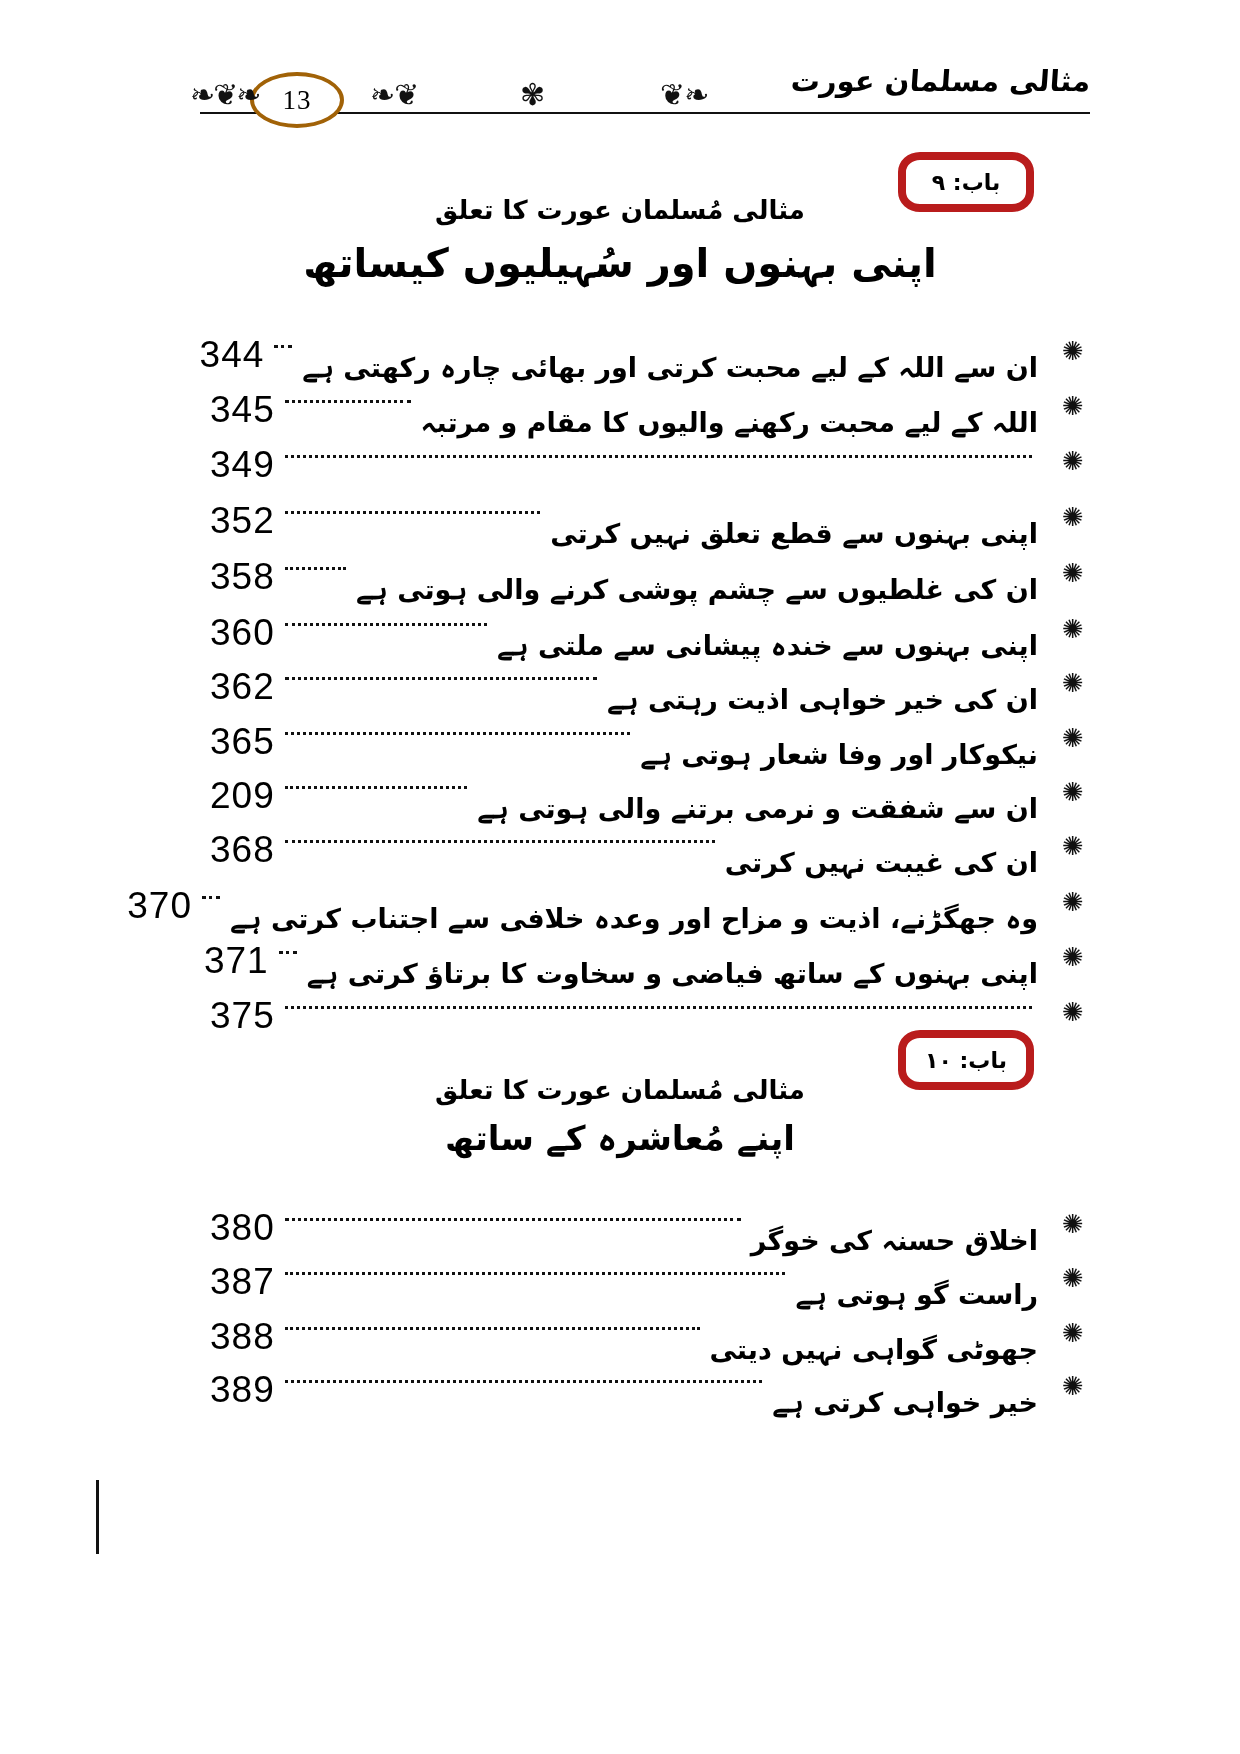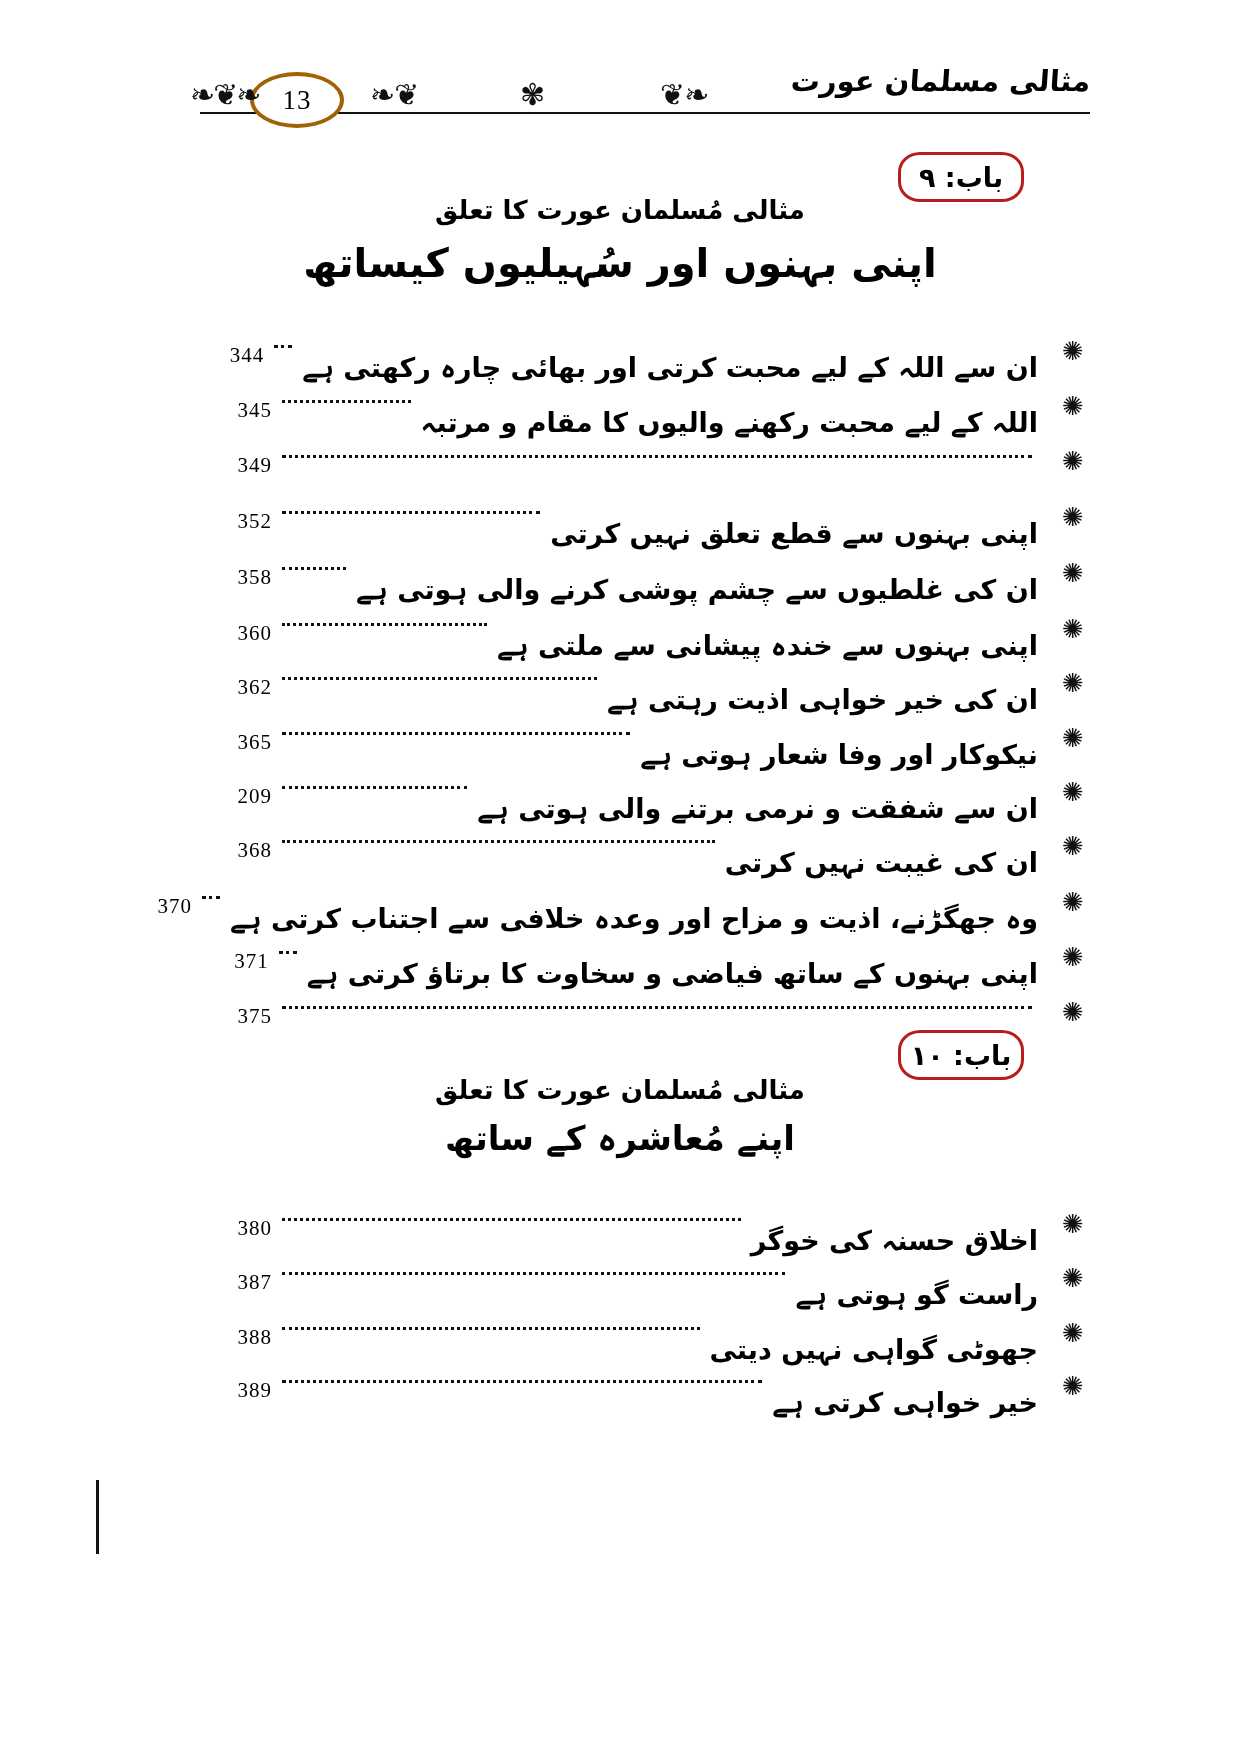--- a/index.html
+++ b/index.html
@@ -76,26 +76,26 @@
   .orn-left  { left: 0px; letter-spacing: -2px; }
   .orn-mid   { left: 180px; letter-spacing: -1px; }
   .orn-mid2  { left: 330px; letter-spacing: -1px; }
   .orn-right { left: 470px; letter-spacing: -1px; }
 
   
   .chapter-badge {
     position: absolute;
     width: 120px;
     height: 44px;
-    border: 3px solid #b91c1c;
+    border: 8px solid #b91c1c;
     border-radius: 22px / 20px;
     display: flex;
     align-items: center;
     justify-content: center;
-    font-size: 27px;
+    font-size: 22px;
     font-weight: bold;
     direction: rtl;
   }
   .chapter-sub {
     position: absolute;
     width: 100%;
     text-align: center;
     font-size: 26px;
     font-weight: bold;
     direction: rtl;
@@ -143,22 +143,22 @@
   }
   .leader {
     flex: 1 1 auto;
     border-bottom: 3px dotted #111;
     height: 1px;
     margin: 0 10px 10px 10px;
     min-width: 18px;
   }
   .page-num {
     flex: 0 0 auto;
-    font-family: Liberation Serif, serif;
-    font-size: 21px;
+    font-family: Liberation Sans, sans-serif;
+    font-size: 37px;
     letter-spacing: 1px;
     direction: ltr;
     min-width: 62px;
     text-align: right;
     margin-top: 8px;
   }
 
   .spine {
     position: absolute;
     left: 96px;

